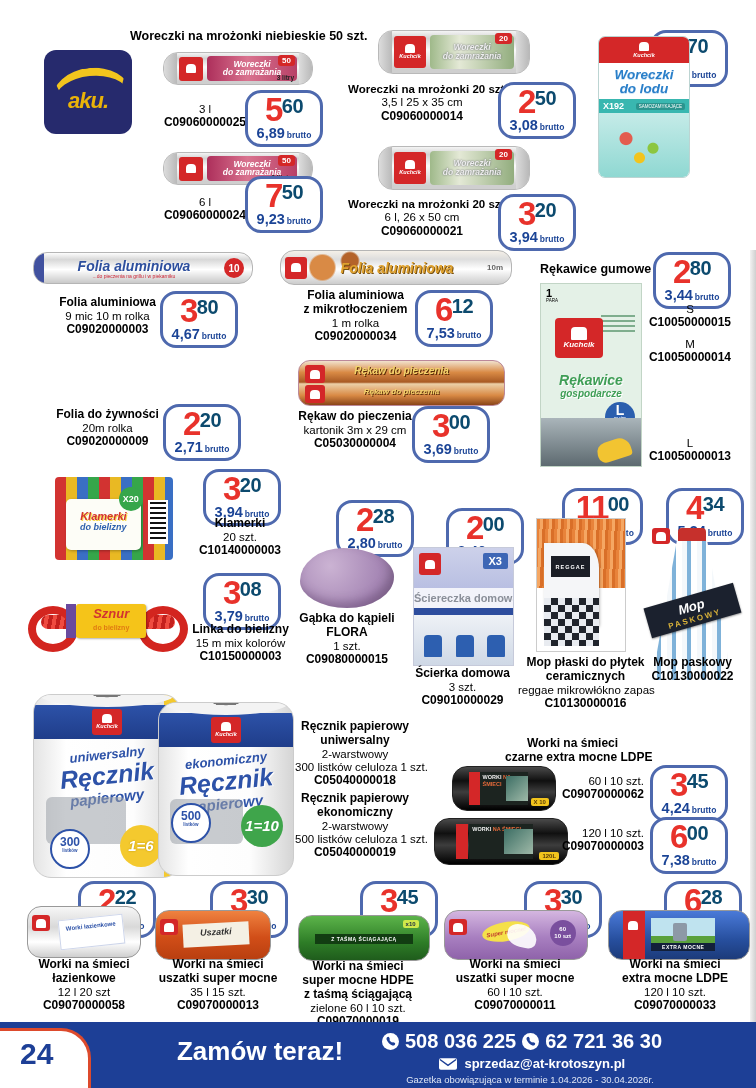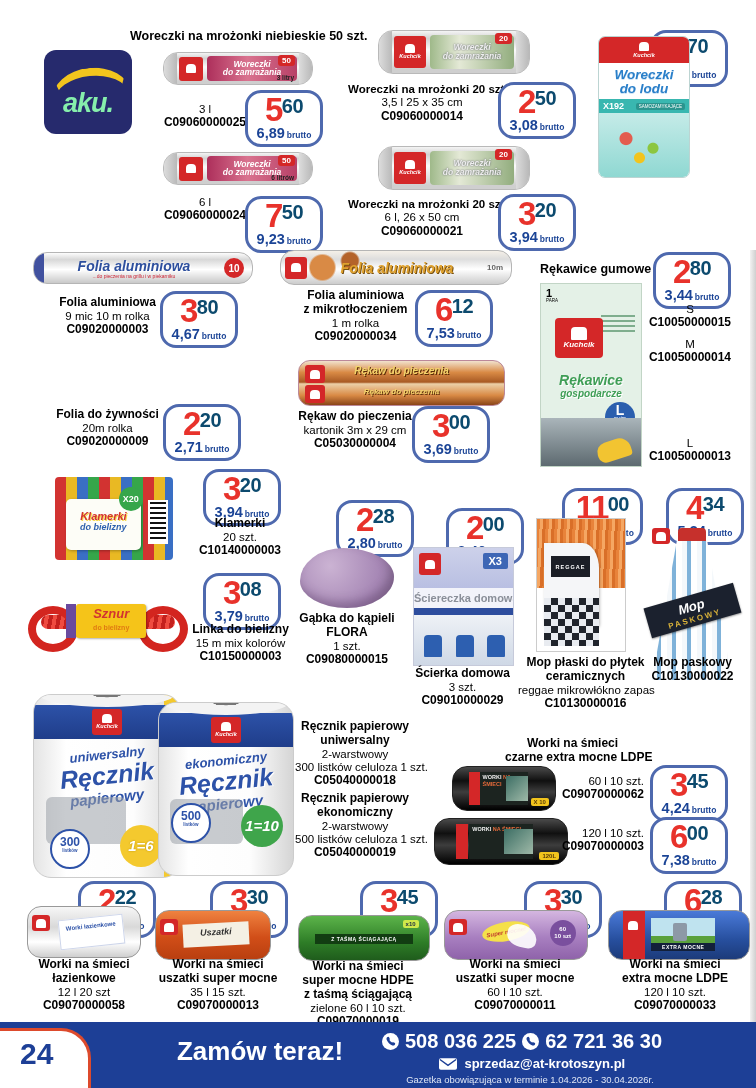--- a/index.html
+++ b/index.html
@@ -20,22 +20,22 @@
   .tb div{white-space:nowrap}
   .tb .n{font-weight:bold;font-size:12px}
   .tb .c{font-weight:bold;font-size:12px}
   .tb.ra{text-align:right}
   .gtitle{position:absolute;font-weight:bold;font-size:12.5px;text-align:center;white-space:nowrap}
 
   
   .aku{position:absolute;left:44px;top:50px;width:88px;height:84px;background:#262a6d;border-radius:12px}
   .aku .swoosh{position:absolute;left:8px;top:18px;width:72px;height:34px;border:solid transparent;
                border-top:8px solid #f2c41d;border-radius:50%/62% 62% 0 0;transform:rotate(-6deg)}
-  .aku .aku-t{position:absolute;left:0;right:0;top:38px;text-align:center;color:#86efac;
-              font-weight:bold;font-style:italic;font-size:27px;letter-spacing:-1px}
+  .aku .aku-t{position:absolute;left:0;right:0;top:38px;text-align:center;color:#eab308;
+              font-weight:bold;font-style:italic;font-size:22px;letter-spacing:-1px}
 
   
   .kbox{background:#d42728;display:flex;flex-direction:column;align-items:center;justify-content:center;
         color:#fff;border-radius:3px;line-height:1}
   .chef{display:inline-block;width:10px;height:9px;background:#fff;border-radius:4px 4px 1px 1px}
   .kname{font-size:5.5px;font-weight:bold;font-style:italic;margin-top:1px}
 
   
   .bagroll{position:absolute;height:31px;border-radius:15px;border:1px solid #b9b9b9;overflow:hidden;
            background:linear-gradient(180deg,#f4f4f4,#d2d2d2 18%,#fafafa 45%,#cfcfcf 92%);display:flex;align-items:center}
@@ -299,21 +299,21 @@
       <span>do zamrażania</span>
     </span>
     <span class="cap"></span>
     <span class="b50">50</span>
     <span class="bsize">6 litrów</span>
   </div>
   <div class="tb" style="left:150px;top:196px;width:110px">
     <div>6 l</div>
     <div class="c">C09060000024</div>
   </div>
-  <div class="price" style="left:245px;top:196px">
+  <div class="price" style="left:245px;top:176px">
     <div><span class="z">7</span><span class="g">50</span></div>
     <div class="b"><span>9,23</span><small>brutto</small></div>
   </div>
 
   <div class="bagroll veg" style="left:378px;top:30px;width:150px;height:42px">
     <span class="cap"></span>
     <span class="kbox kb" style="width:32px;height:32px">
         <span class="chef"></span>
         <span class="kname">Kuchcik</span>
       </span>

